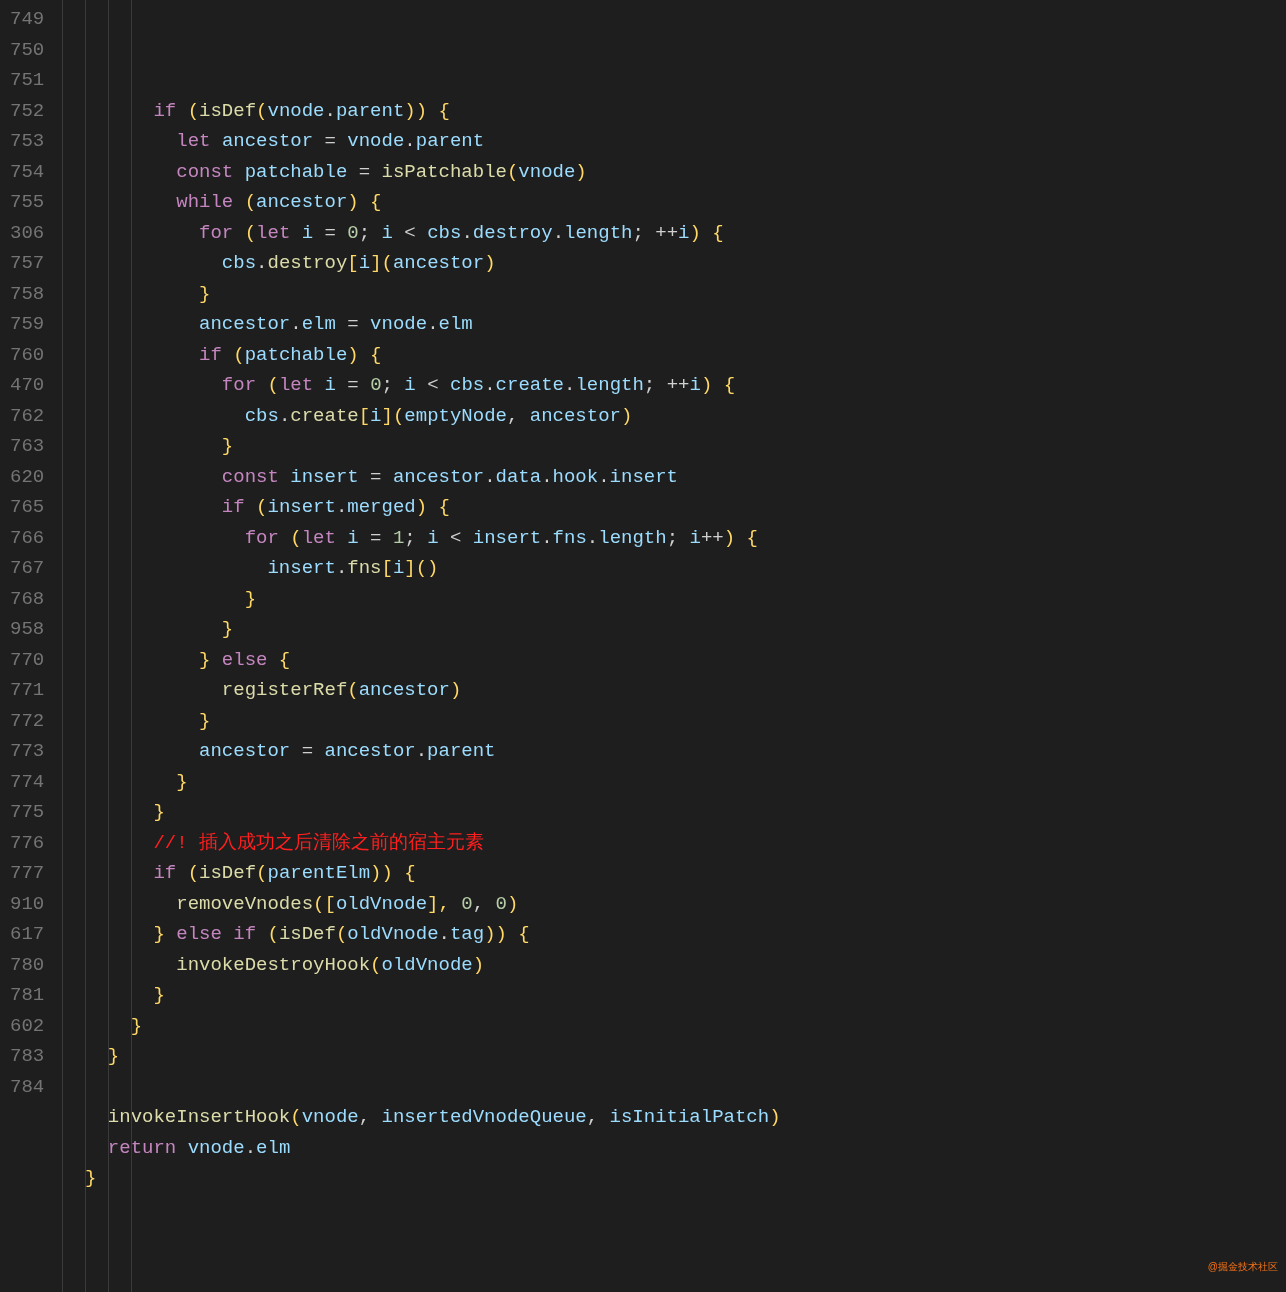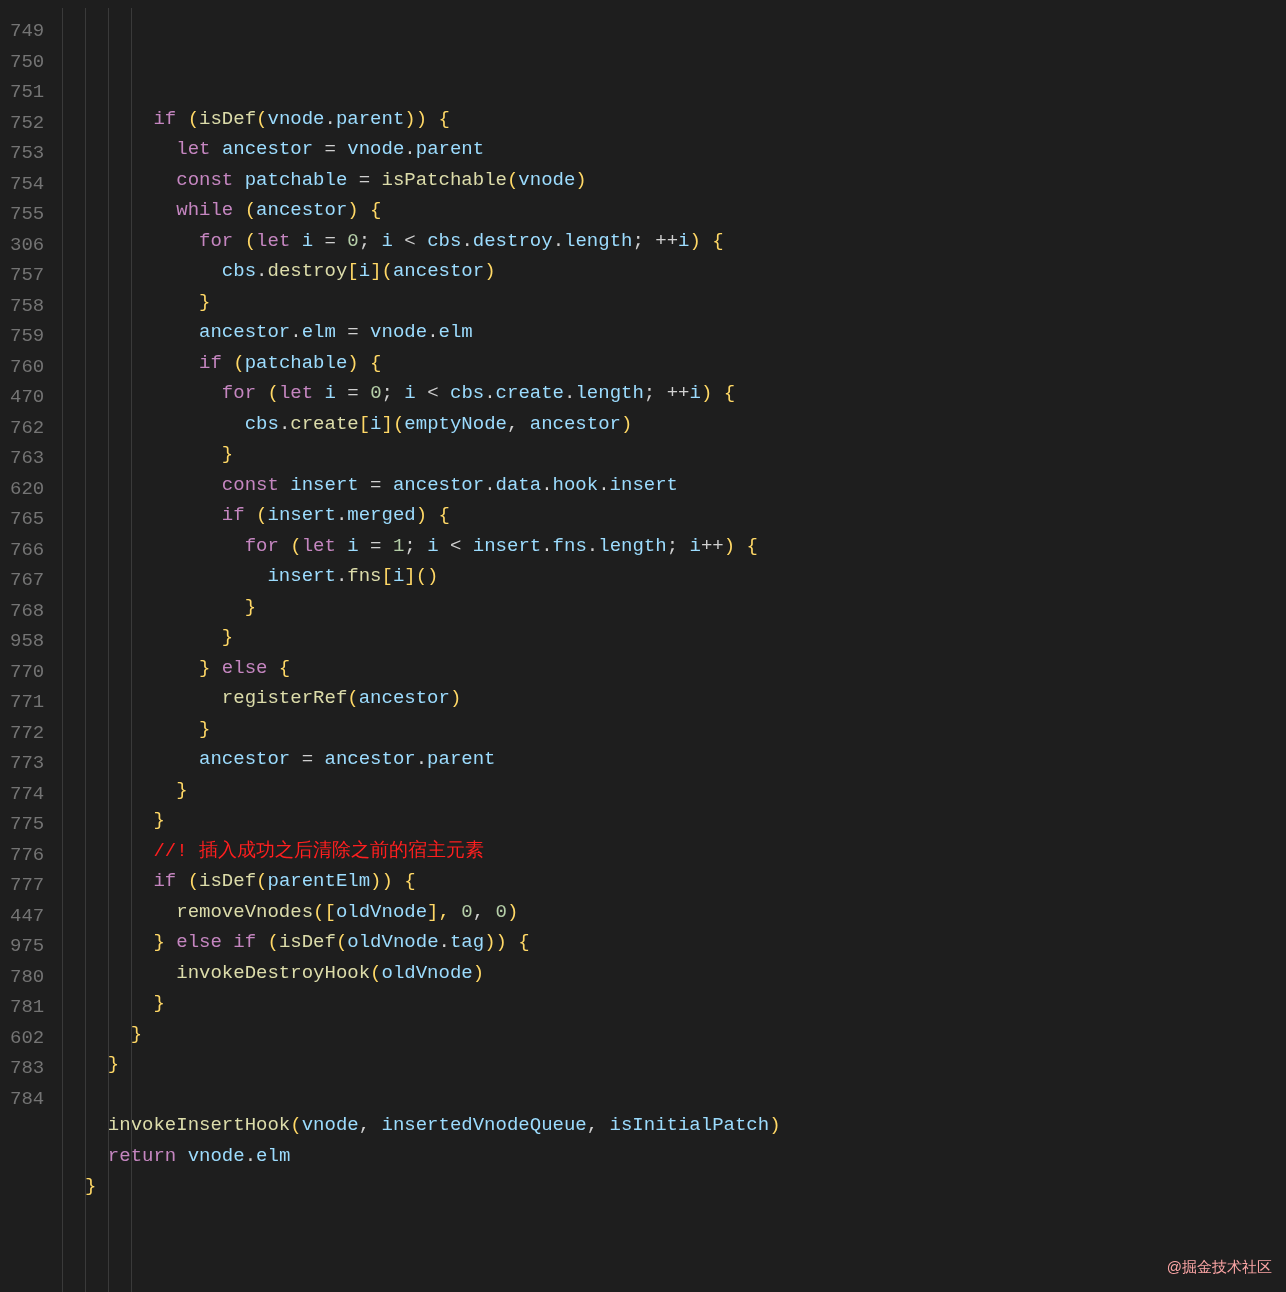--- a/index.html
+++ b/index.html
@@ -14,32 +14,31 @@
     position: relative;
   }
   .editor {
     display: flex;
     height: 100%;
   }
   .gutter {
     background: #1e1e1e;
     color: #747474;
     text-align: right;
-    padding: 16px 18px 4px 10px;
+    padding: 4px 18px 4px 10px;
     user-select: none;
     flex-shrink: 0;
   }
   .gutter .ln { display: block; height: 30.5px; }
   .code {
     flex: 1;
     padding: 4px 0;
     position: relative;
     white-space: pre;
     color: #d0d0d0;
-    margin-top: 8px;
   }
   .guides {
     position: absolute;
     top: 0; bottom: 0; left: 0;
     pointer-events: none;
   }
   .guide {
     position: absolute;
     top: 0; bottom: 0;
     width: 1px;
@@ -52,24 +51,24 @@
   .fn   { color: #dcdcaa; }   
   .var  { color: #9cdcfe; }   
   .prop { color: #9cdcfe; }   
   .num  { color: #b5cea8; }   
   .op   { color: #d0d0d0; }   
   .pun  { color: #ffd866; }   
   .cmt  { color: #ff1f1f; font-weight: 500; }
 
   .watermark {
     position: absolute;
-    right: 14px;
+    right: 8px;
     bottom: 10px;
-    color: #fca5a5;
-    font-size: 15px;
+    color: #f97316;
+    font-size: 10px;
     font-family: sans-serif;
   }
 </style>
 </head>
 <body>
 
 <div class="editor">
   <div class="gutter" id="gutter">
       <span class="ln">749</span>
       <span class="ln">750</span>
@@ -93,22 +92,22 @@
       <span class="ln">768</span>
       <span class="ln">958</span>
       <span class="ln">770</span>
       <span class="ln">771</span>
       <span class="ln">772</span>
       <span class="ln">773</span>
       <span class="ln">774</span>
       <span class="ln">775</span>
       <span class="ln">776</span>
       <span class="ln">777</span>
-      <span class="ln">447</span>
-      <span class="ln">975</span>
+      <span class="ln">910</span>
+      <span class="ln">617</span>
       <span class="ln">780</span>
       <span class="ln">781</span>
       <span class="ln">602</span>
       <span class="ln">783</span>
       <span class="ln">784</span>
     </div>
   <div class="code" id="code">
     <div class="guides" id="guides"><div class="guide" style="left: 0px;"></div><div class="guide" style="left: 22.8px;"></div><div class="guide" style="left: 45.6px;"></div><div class="guide" style="left: 68.4px;"></div></div>
   <span class="line"><span class="op">        </span><span class="kw">if</span><span class="pun"> (</span><span class="fn">isDef</span><span class="pun">(</span><span class="var">vnode</span><span class="op">.</span><span class="prop">parent</span><span class="pun">)) {</span></span><span class="line"><span class="op">          </span><span class="kw">let</span><span class="op"> </span><span class="var">ancestor</span><span class="op"> = </span><span class="var">vnode</span><span class="op">.</span><span class="prop">parent</span></span><span class="line"><span class="op">          </span><span class="kw">const</span><span class="op"> </span><span class="var">patchable</span><span class="op"> = </span><span class="fn">isPatchable</span><span class="pun">(</span><span class="var">vnode</span><span class="pun">)</span></span><span class="line"><span class="op">          </span><span class="kw">while</span><span class="pun"> (</span><span class="var">ancestor</span><span class="pun">) {</span></span><span class="line"><span class="op">            </span><span class="kw">for</span><span class="pun"> (</span><span class="kw">let</span><span class="op"> </span><span class="var">i</span><span class="op"> = </span><span class="num">0</span><span class="op">; </span><span class="var">i</span><span class="op"> &lt; </span><span class="var">cbs</span><span class="op">.</span><span class="prop">destroy</span><span class="op">.</span><span class="prop">length</span><span class="op">; ++</span><span class="var">i</span><span class="pun">) {</span></span><span class="line"><span class="op">              </span><span class="var">cbs</span><span class="op">.</span><span class="fn">destroy</span><span class="pun">[</span><span class="var">i</span><span class="pun">](</span><span class="var">ancestor</span><span class="pun">)</span></span><span class="line"><span class="op">            </span><span class="pun">}</span></span><span class="line"><span class="op">            </span><span class="var">ancestor</span><span class="op">.</span><span class="prop">elm</span><span class="op"> = </span><span class="var">vnode</span><span class="op">.</span><span class="prop">elm</span></span><span class="line"><span class="op">            </span><span class="kw">if</span><span class="pun"> (</span><span class="var">patchable</span><span class="pun">) {</span></span><span class="line"><span class="op">              </span><span class="kw">for</span><span class="pun"> (</span><span class="kw">let</span><span class="op"> </span><span class="var">i</span><span class="op"> = </span><span class="num">0</span><span class="op">; </span><span class="var">i</span><span class="op"> &lt; </span><span class="var">cbs</span><span class="op">.</span><span class="prop">create</span><span class="op">.</span><span class="prop">length</span><span class="op">; ++</span><span class="var">i</span><span class="pun">) {</span></span><span class="line"><span class="op">                </span><span class="var">cbs</span><span class="op">.</span><span class="fn">create</span><span class="pun">[</span><span class="var">i</span><span class="pun">](</span><span class="var">emptyNode</span><span class="op">, </span><span class="var">ancestor</span><span class="pun">)</span></span><span class="line"><span class="op">              </span><span class="pun">}</span></span><span class="line"><span class="op">              </span><span class="kw">const</span><span class="op"> </span><span class="var">insert</span><span class="op"> = </span><span class="var">ancestor</span><span class="op">.</span><span class="prop">data</span><span class="op">.</span><span class="prop">hook</span><span class="op">.</span><span class="prop">insert</span></span><span class="line"><span class="op">              </span><span class="kw">if</span><span class="pun"> (</span><span class="var">insert</span><span class="op">.</span><span class="prop">merged</span><span class="pun">) {</span></span><span class="line"><span class="op">                </span><span class="kw">for</span><span class="pun"> (</span><span class="kw">let</span><span class="op"> </span><span class="var">i</span><span class="op"> = </span><span class="num">1</span><span class="op">; </span><span class="var">i</span><span class="op"> &lt; </span><span class="var">insert</span><span class="op">.</span><span class="prop">fns</span><span class="op">.</span><span class="prop">length</span><span class="op">; </span><span class="var">i</span><span class="op">++</span><span class="pun">) {</span></span><span class="line"><span class="op">                  </span><span class="var">insert</span><span class="op">.</span><span class="fn">fns</span><span class="pun">[</span><span class="var">i</span><span class="pun">]()</span></span><span class="line"><span class="op">                </span><span class="pun">}</span></span><span class="line"><span class="op">              </span><span class="pun">}</span></span><span class="line"><span class="op">            </span><span class="pun">}</span><span class="op"> </span><span class="kw">else</span><span class="pun"> {</span></span><span class="line"><span class="op">              </span><span class="fn">registerRef</span><span class="pun">(</span><span class="var">ancestor</span><span class="pun">)</span></span><span class="line"><span class="op">            </span><span class="pun">}</span></span><span class="line"><span class="op">            </span><span class="var">ancestor</span><span class="op"> = </span><span class="var">ancestor</span><span class="op">.</span><span class="prop">parent</span></span><span class="line"><span class="op">          </span><span class="pun">}</span></span><span class="line"><span class="op">        </span><span class="pun">}</span></span><span class="line"><span class="op">        </span><span class="cmt">//! 插入成功之后清除之前的宿主元素</span></span><span class="line"><span class="op">        </span><span class="kw">if</span><span class="pun"> (</span><span class="fn">isDef</span><span class="pun">(</span><span class="var">parentElm</span><span class="pun">)) {</span></span><span class="line"><span class="op">          </span><span class="fn">removeVnodes</span><span class="pun">([</span><span class="var">oldVnode</span><span class="pun">], </span><span class="num">0</span><span class="op">, </span><span class="num">0</span><span class="pun">)</span></span><span class="line"><span class="op">        </span><span class="pun">}</span><span class="op"> </span><span class="kw">else</span><span class="op"> </span><span class="kw">if</span><span class="pun"> (</span><span class="fn">isDef</span><span class="pun">(</span><span class="var">oldVnode</span><span class="op">.</span><span class="prop">tag</span><span class="pun">)) {</span></span><span class="line"><span class="op">          </span><span class="fn">invokeDestroyHook</span><span class="pun">(</span><span class="var">oldVnode</span><span class="pun">)</span></span><span class="line"><span class="op">        </span><span class="pun">}</span></span><span class="line"><span class="op">      </span><span class="pun">}</span></span><span class="line"><span class="op">    </span><span class="pun">}</span></span><span class="line"><span class="op"></span></span><span class="line"><span class="op">    </span><span class="fn">invokeInsertHook</span><span class="pun">(</span><span class="var">vnode</span><span class="op">, </span><span class="var">insertedVnodeQueue</span><span class="op">, </span><span class="var">isInitialPatch</span><span class="pun">)</span></span><span class="line"><span class="op">    </span><span class="kw">return</span><span class="op"> </span><span class="var">vnode</span><span class="op">.</span><span class="prop">elm</span></span><span class="line"><span class="op">  </span><span class="pun">}</span></span></div>
 </div>

